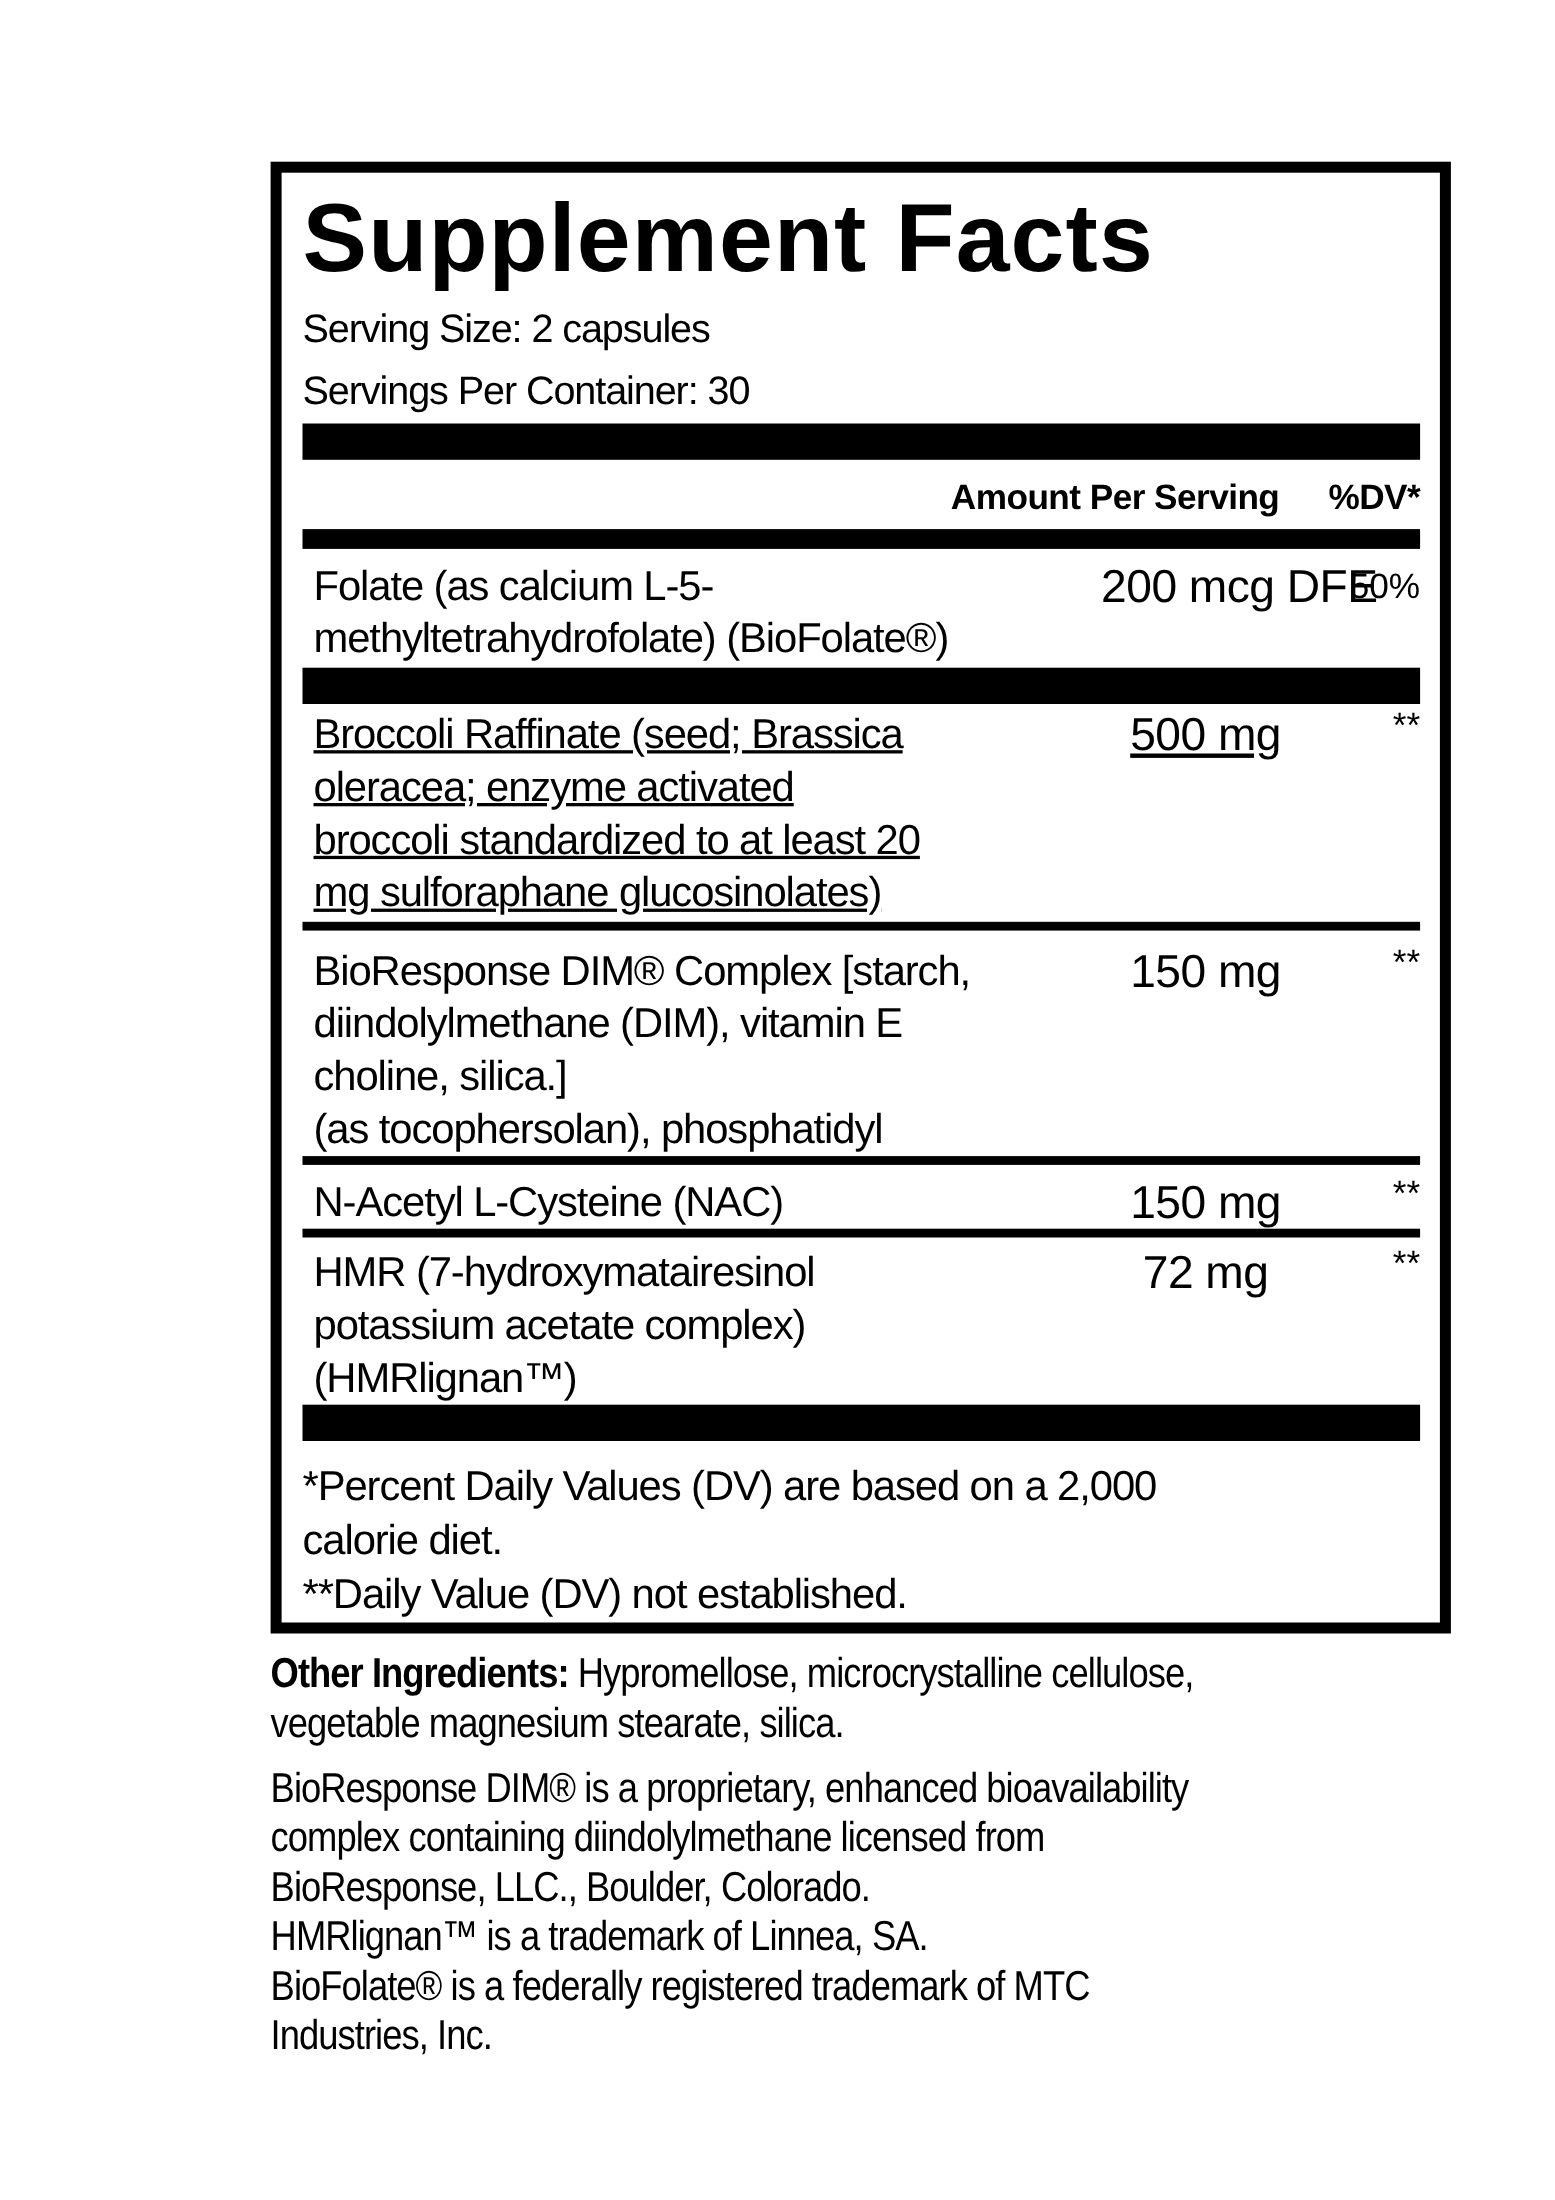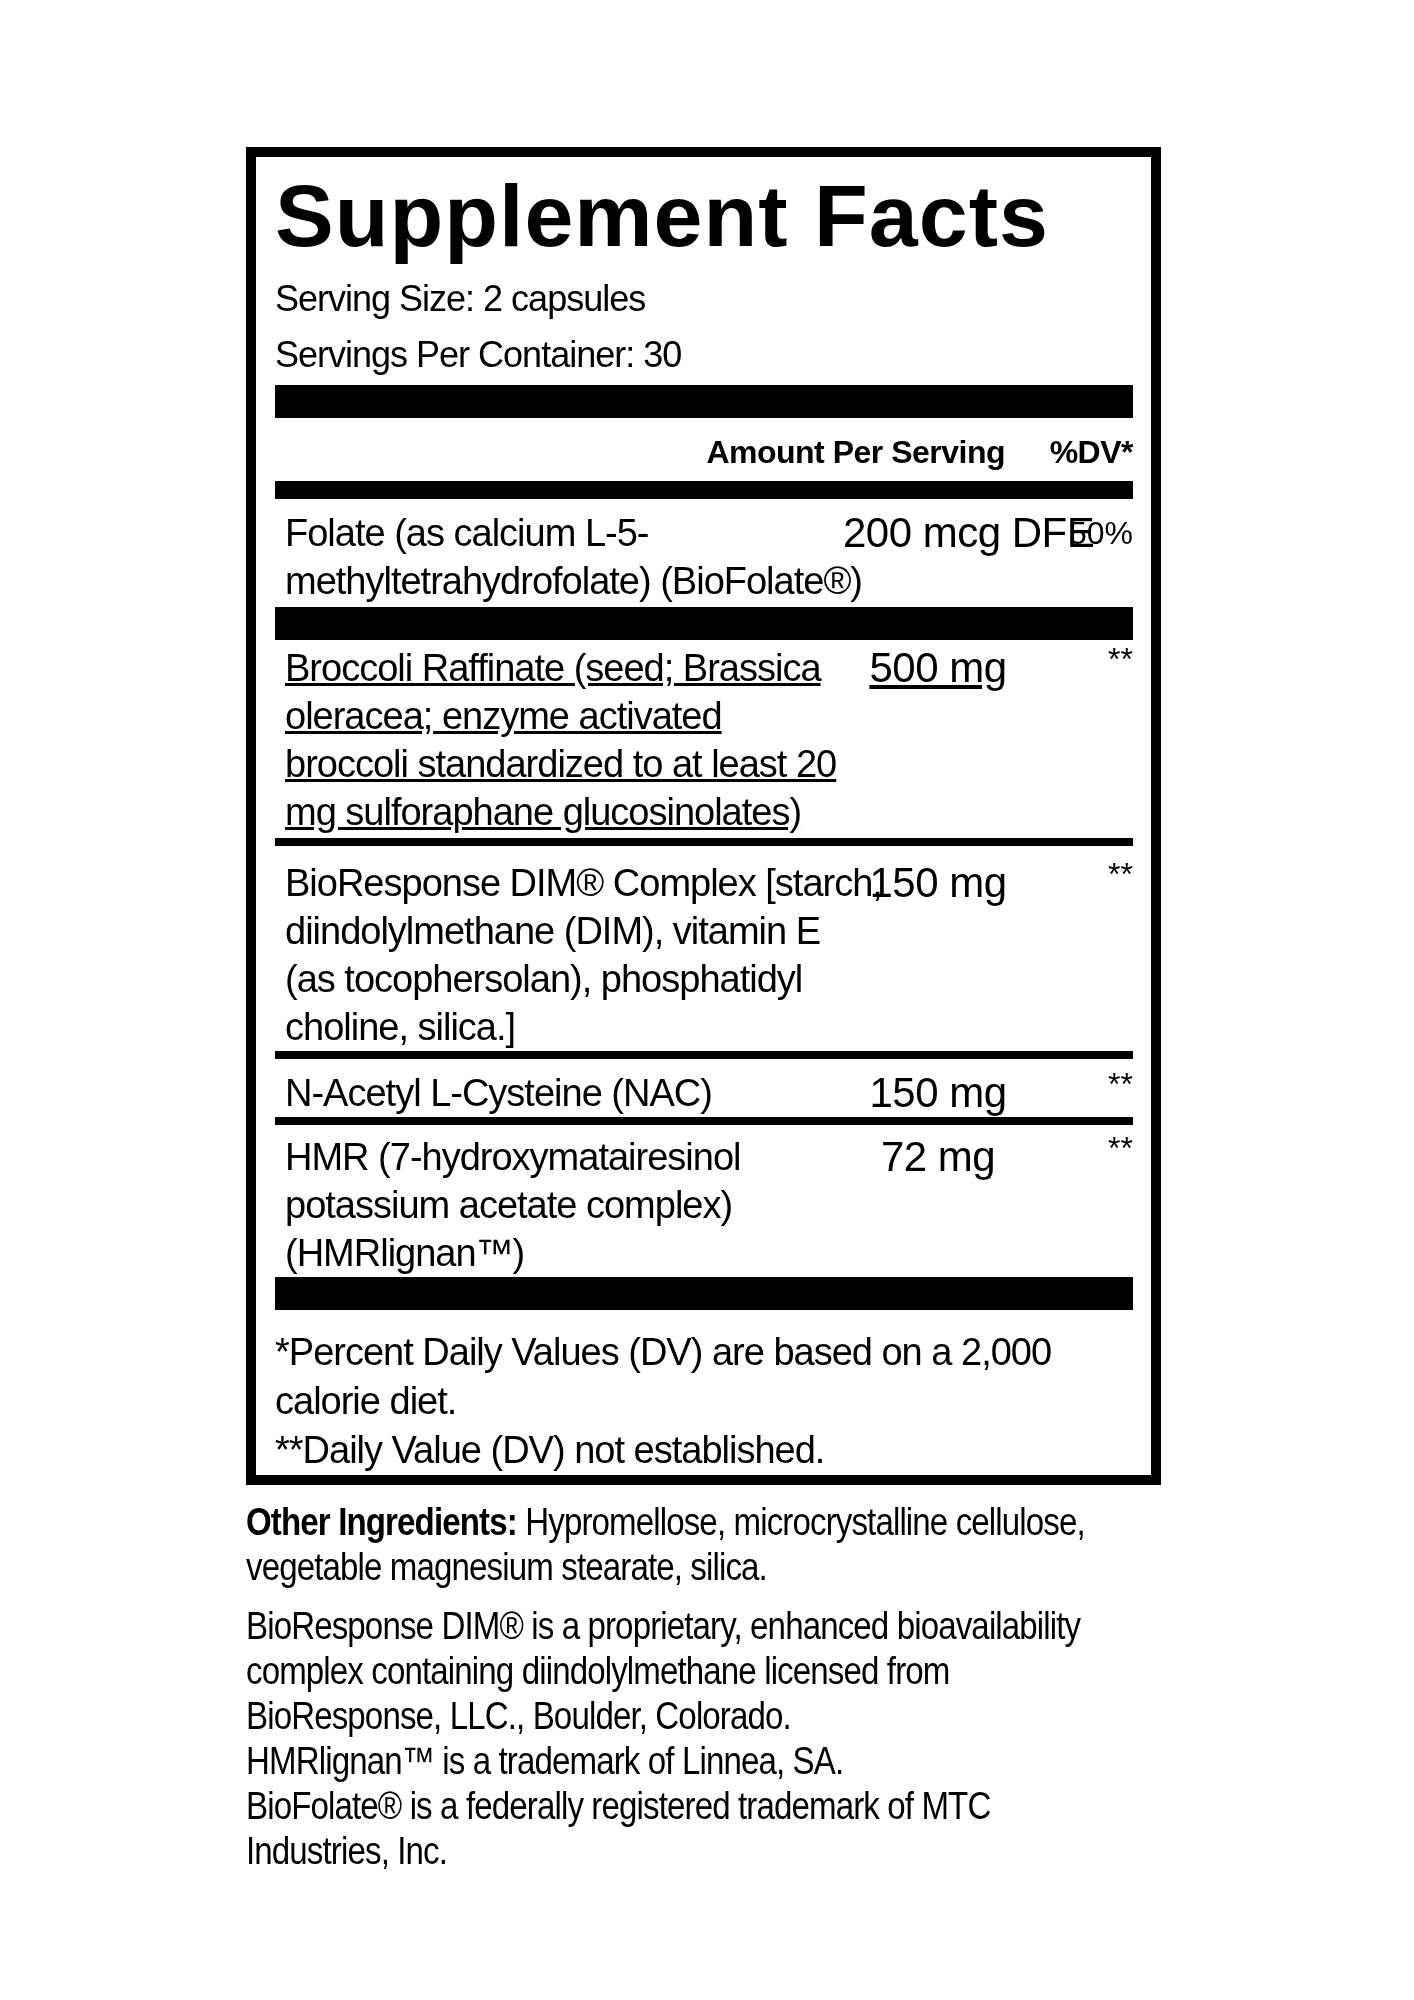--- a/index.html
+++ b/index.html
@@ -14,21 +14,21 @@
     font-family: "Liberation Sans", sans-serif;
     color: #000000;
     overflow: hidden;
   }
 
   
   .label-box {
     position: absolute;
     left: 246px;
     top: 147px;
-    width: 915px;
+    width: 1073px;
     height: 1338px;
     border: 10px solid #000000;
     box-sizing: border-box;
     padding: 0 18px 0 19px;
     background: #ffffff;
   }
 
   .sf-title {
     font-size: 88px;
     font-weight: bold;
@@ -177,22 +177,22 @@
     <div class="amount">500 mg</div>
     <div class="dv"><span class="raised">**</span></div>
   </div>
 
   <div class="rule-thin"></div>
 
   <div class="row r3">
     <div class="name">
         <div class="line">BioResponse DIM® Complex [starch,</div>
         <div class="line">diindolylmethane (DIM), vitamin E</div>
+        <div class="line">choline, silica.]</div>
         <div class="line">(as tocophersolan), phosphatidyl</div>
-        <div class="line">choline, silica.]</div>
       </div>
     <div class="amount">150 mg</div>
     <div class="dv"><span class="raised">**</span></div>
   </div>
 
   <div class="rule-thin"></div>
 
   <div class="row r4">
     <div class="name">
         <div class="line">N-Acetyl L-Cysteine (NAC)</div>

